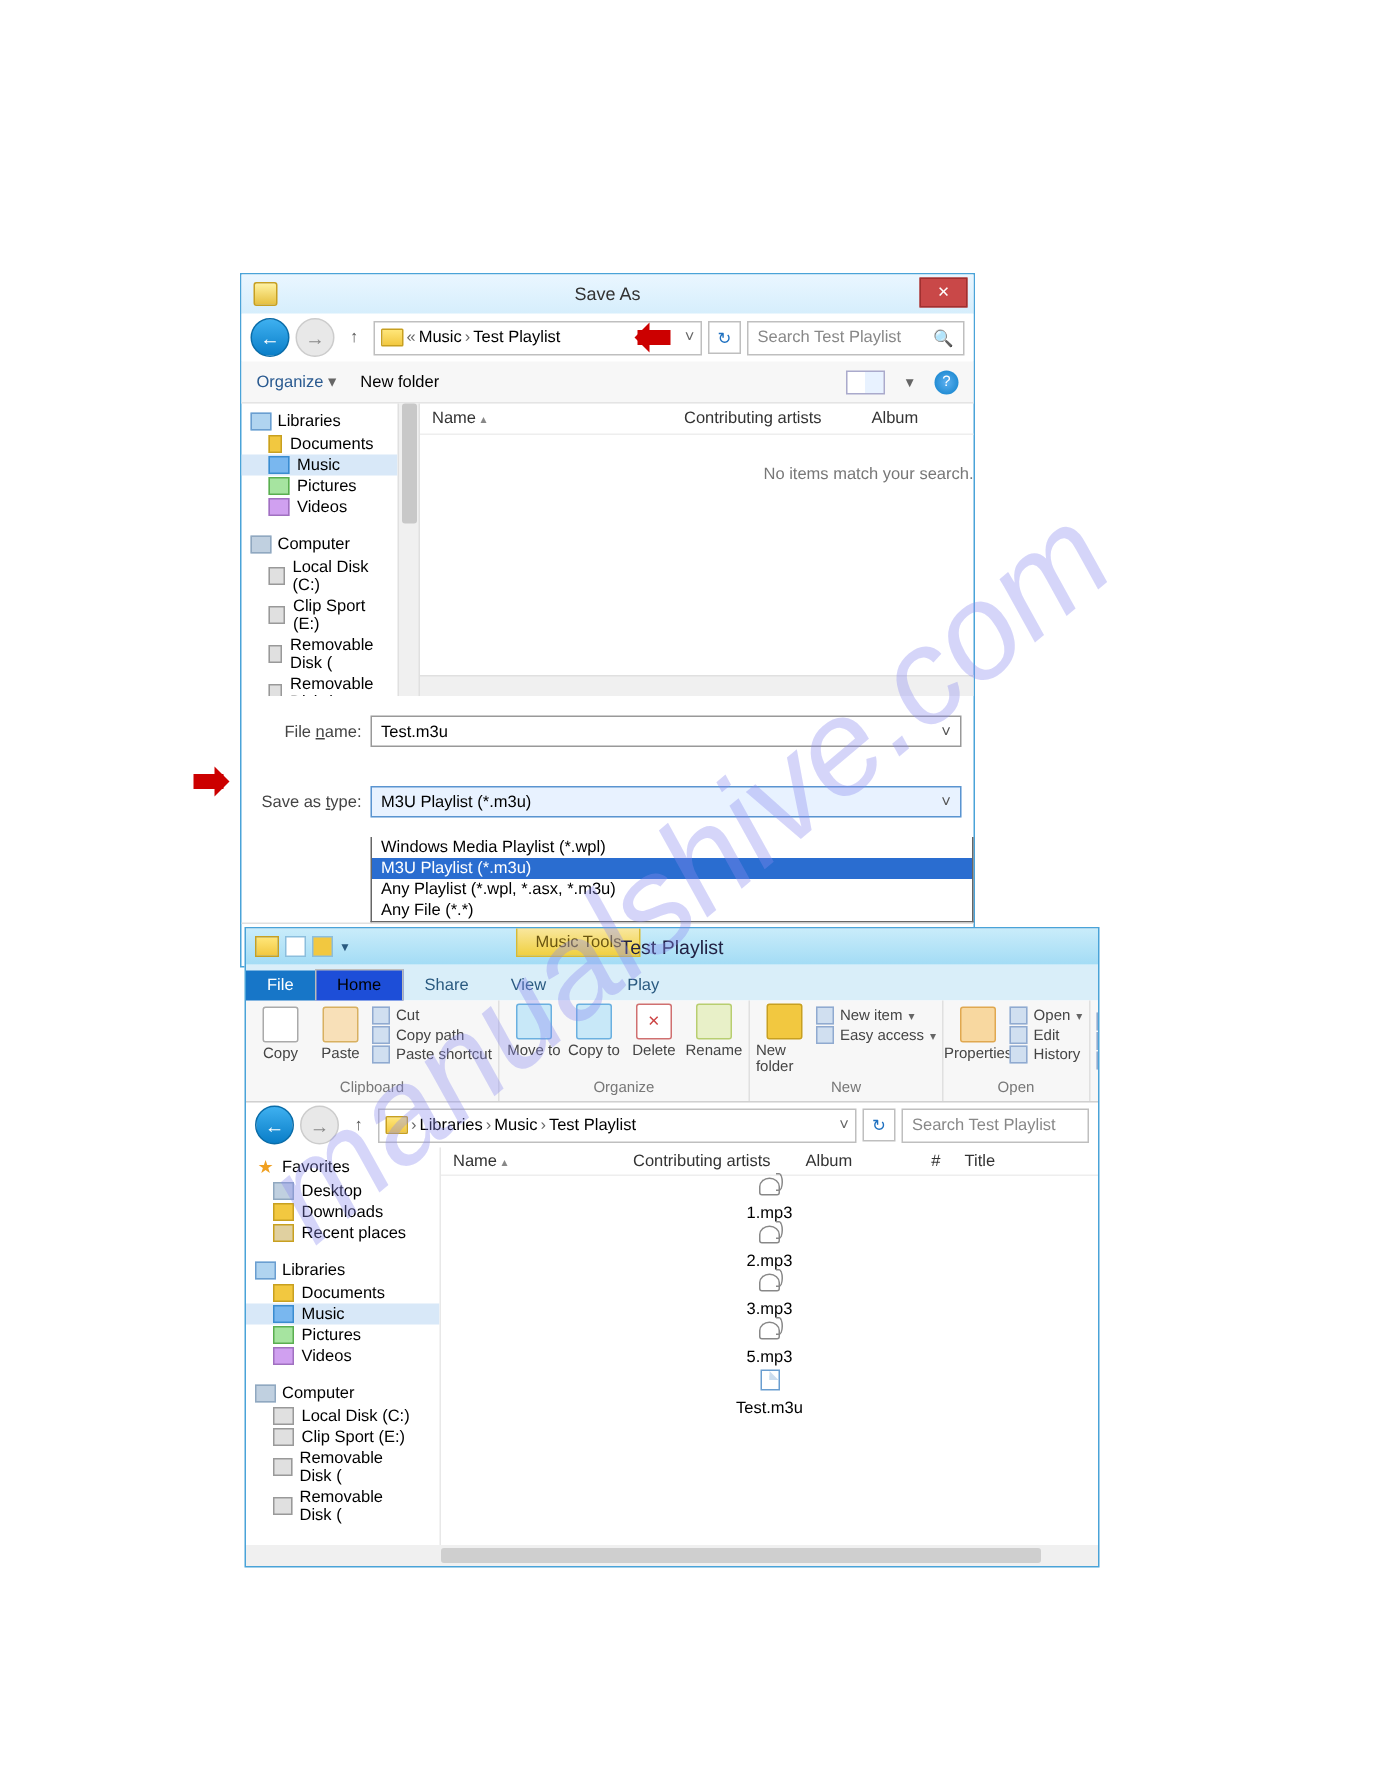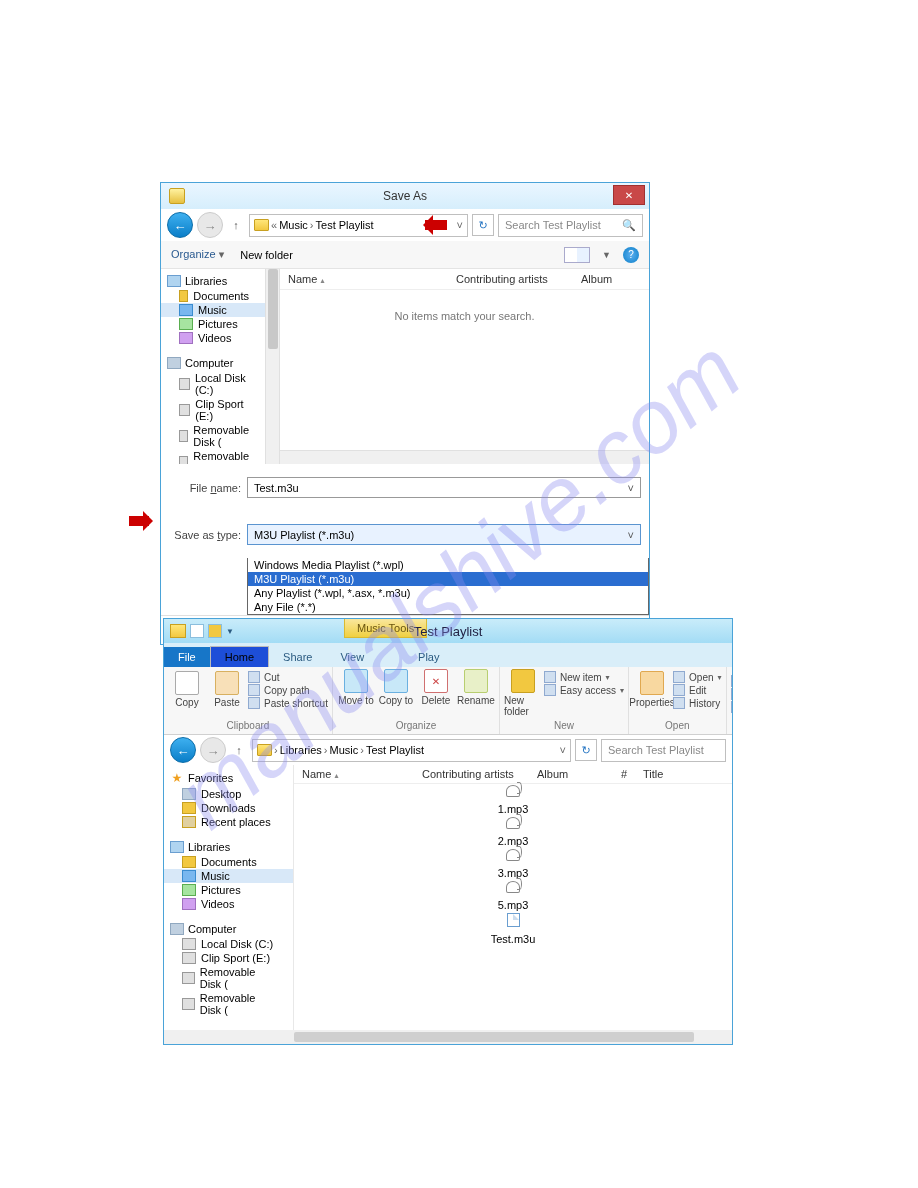--- a/index.html
+++ b/index.html
@@ -38,21 +38,21 @@
   .ic.pic{background:#a6e4a0;border-color:#5aae50;}
   .ic.vid{background:#d0a0f0;border-color:#a070c0;}
   .ic.comp{background:#c0d0e0;border-color:#90a8c0;}
   .ic.drv{background:#e0e0e0;border-color:#999;}
   .scrollgutter{width:14px;background:#f0f0f0;border-right:1px solid #e0e0e0;position:relative;}
   .scrollgutter .thumb{position:absolute;top:0;left:2px;width:10px;height:80px;background:#c8c8c8;border-radius:2px;}
   .listarea{flex:1;display:flex;flex-direction:column;}
   .colhdr{display:flex;padding:4px 8px;border-bottom:1px solid #eee;color:#333;}
   .colhdr span:nth-child(1){flex:1;}
   .colhdr .sort{font-size:8px;color:#888;}
-  .empty{text-align:center;color:#777;padding:20px 0;}
+  .empty{text-align:right;color:#777;padding:20px 0;}
   .hsb{height:14px;background:#f0f0f0;border-top:1px solid #e0e0e0;}
   .formrow{display:flex;align-items:center;padding:13px 8px;gap:6px;}
   .formrow label{width:72px;text-align:right;color:#444;}
   .formrow label u{text-decoration:underline;}
   .inp{flex:1;height:21px;border:1px solid #999;padding:0 6px;display:flex;align-items:center;}
   .inp.sel{background:#e8f2ff;border-color:#5a94d0;justify-content:space-between;}
   .inp .dd{color:#555;}
   .ddlist{margin-left:86px;border:1px solid #666;border-top:none;}
   .ddopt{padding:1px 6px;}
   .ddopt.hl{background:#2a6dd0;color:#fff;}

